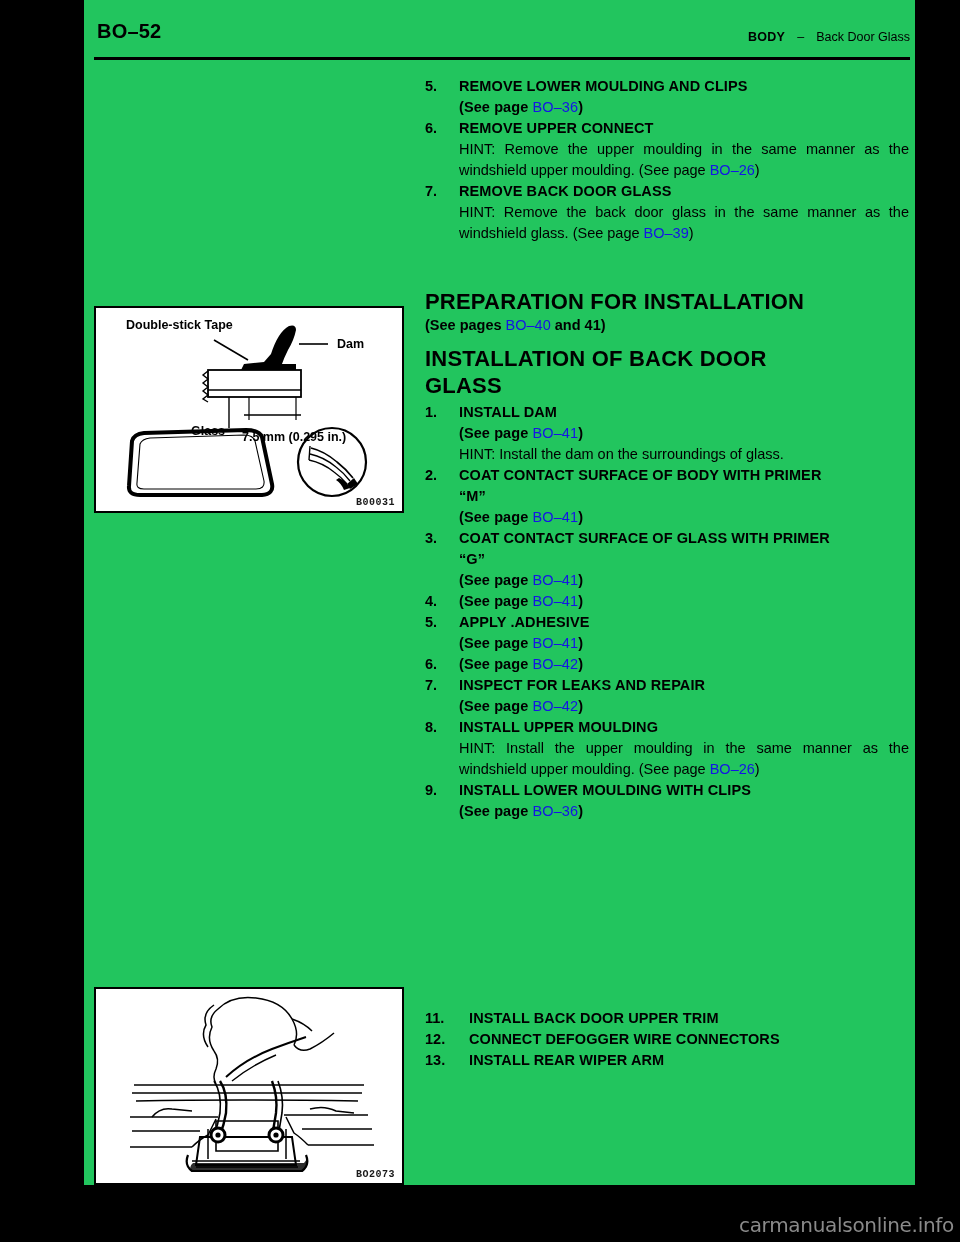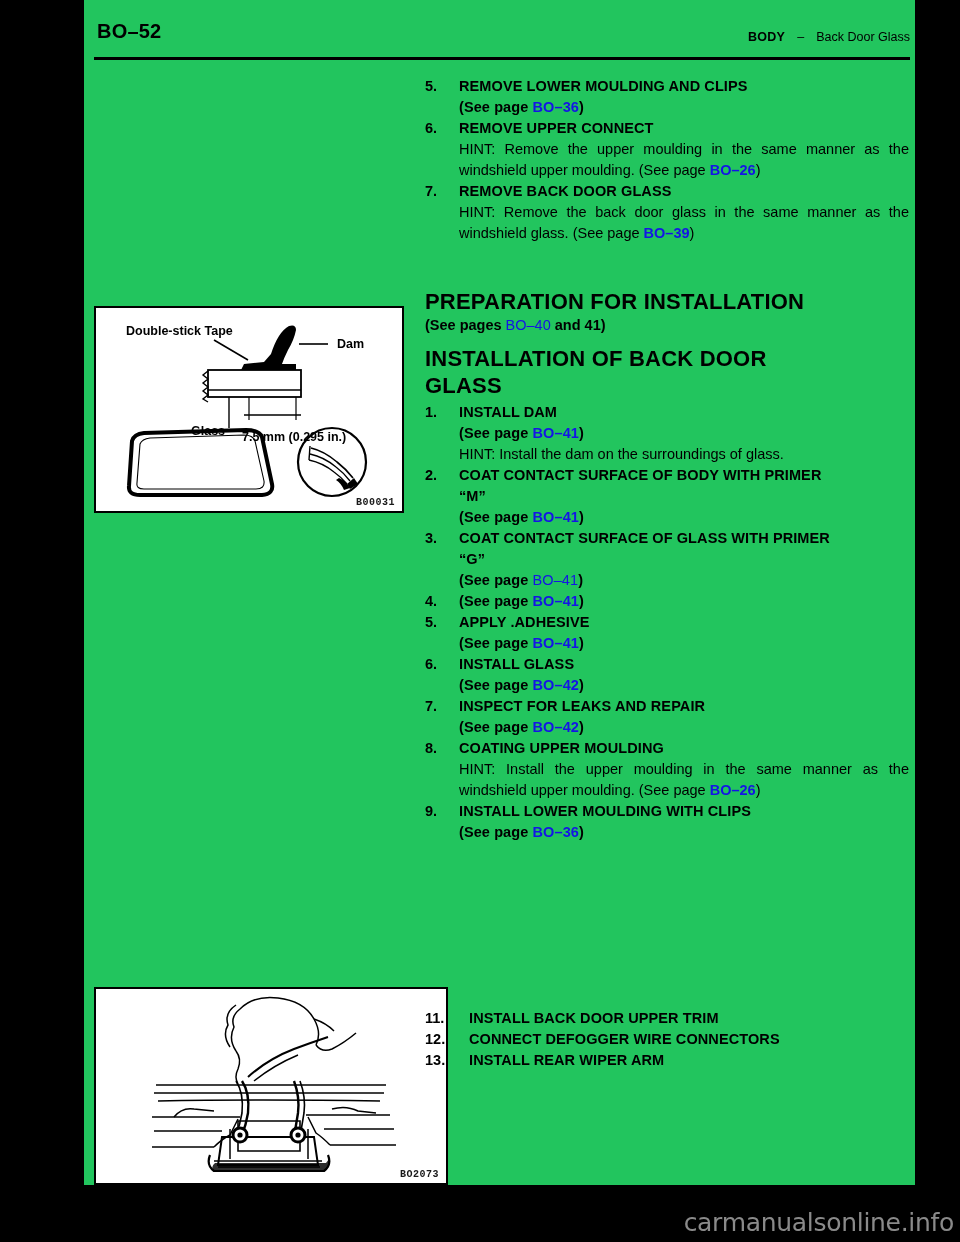--- a/index.html
+++ b/index.html
@@ -91,21 +91,21 @@
     font-size: 14.5px;
     line-height: 21px;
     color: #000;
   }
   .ln.b  { font-weight: bold; letter-spacing: 0.1px; }
   .ln.n  { font-weight: normal; }
   .ln.just {
     text-align: justify;
     text-align-last: left;
   }
-  .lnk { color: #1414e6; font-weight: bold; }
+  .lnk { color: #1414e6; font-weight: normal; }
   .lnk-n { color: #1414e6; font-weight: normal; }
   .sub-item {
     display: flex;
     align-items: flex-start;
     font-size: 14.5px;
     line-height: 21px;
   }
   .sub-label { flex: 0 0 34px; }
 
   
@@ -132,41 +132,41 @@
   }
   #figure-dam {
     left: 10px;
     top: 306px;
     width: 310px;
     height: 207px;
   }
   #figure-stoplight {
     left: 10px;
     top: 987px;
-    width: 354px;
+    width: 310px;
     height: 198px;
   }
   .fig-code {
     position: absolute;
     right: 7px;
     bottom: 3px;
     font-size: 10px;
     font-weight: bold;
     color: #1a1a1a;
     letter-spacing: 0.5px;
     font-family: "Liberation Mono", monospace;
   }
   .fig-svg { display: block; width: 100%; height: 100%; }
 
   
   #watermark {
     position: absolute;
     right: 6px;
     bottom: 5px;
-    font-size: 25px;
+    font-size: 20px;
     color: #8a8a8a;
     letter-spacing: -0.3px;
     font-family: "DejaVu Sans", sans-serif;
   }
 </style>
 </head>
 <body>
 
 <div id="page">
 
@@ -202,21 +202,21 @@
       <path d="M44 136 Q46 131 54 130 L148 127 Q157 127 159 133 L168 173 Q169 181 160 181 L48 181 Q40 181 41 175 Z" fill="none" stroke="#000" stroke-width="1.1"></path>
 
       <circle cx="236" cy="154" r="34" fill="#fff" stroke="#000" stroke-width="2.2"></circle>
       <path d="M215 140 Q228 143 241 154 Q250 161 257 170" fill="none" stroke="#000" stroke-width="1.6"></path>
       <path d="M214 146 Q228 149 240 159 Q248 165 254 173" fill="none" stroke="#000" stroke-width="1.3"></path>
       <path d="M213 152 Q227 155 238 164 Q245 169 251 176" fill="none" stroke="#000" stroke-width="1.3"></path>
       <path d="M214 138 L213 152" fill="none" stroke="#000" stroke-width="1.4"></path>
       <path d="M251 176 L258 170 L262 176 L254 181 Z" fill="#000"></path>
       <path d="M243 170 Q250 173 254 180 L248 182 Q245 175 240 172 Z" fill="#000"></path>
     </svg>
-    <div style="position:absolute; left:30px; top:16px; font-size:12.5px; font-weight:bold; color:#000;">Double-stick Tape</div>
+    <div style="position:absolute; left:30px; top:10px; font-size:12.5px; font-weight:bold; color:#000;">Double-stick Tape</div>
     <div style="position:absolute; left:241px; top:29px; font-size:12.5px; font-weight:bold; color:#000;">Dam</div>
     <div style="position:absolute; left:95px; top:116px; font-size:12.5px; font-weight:bold; color:#000;">Glass</div>
     <div style="position:absolute; left:146px; top:122px; font-size:12.5px; font-weight:bold; color:#000;">7.5 mm (0.295 in.)</div>
     <div class="fig-code">B00031</div>
   </div>
 
   <div class="figure" id="figure-stoplight">
     <svg class="fig-svg" viewBox="0 0 306 194" xmlns="http://www.w3.org/2000/svg">
       <g fill="none" stroke="#000" stroke-width="1.5">
 
@@ -343,37 +343,36 @@
       <div class="step-num">5.</div>
       <div class="step-body">
         <div class="ln b">APPLY .ADHESIVE</div>
         <div class="ln b"><span>(See page </span><span class="lnk">BO–41</span><span>)</span></div>
       </div>
     </div>
 
     <div class="step">
       <div class="step-num">6.</div>
       <div class="step-body">
-        <div class="ln b">INSTALL GLASS</div>
         <div class="ln b"><span>(See page </span><span class="lnk">BO–42</span><span>)</span></div>
       </div>
     </div>
 
     <div class="step">
       <div class="step-num">7.</div>
       <div class="step-body">
         <div class="ln b">INSPECT FOR LEAKS AND REPAIR</div>
         <div class="ln b"><span>(See page </span><span class="lnk">BO–42</span><span>)</span></div>
       </div>
     </div>
 
     <div class="step">
       <div class="step-num">8.</div>
       <div class="step-body">
-        <div class="ln b">COATING UPPER MOULDING</div>
+        <div class="ln b">INSTALL UPPER MOULDING</div>
         <div class="ln n just"><span>HINT: Install the upper moulding in the same manner as the windshield upper moulding. (See page </span><span class="lnk">BO–26</span><span>)</span></div>
       </div>
     </div>
 
     <div class="step">
       <div class="step-num">9.</div>
       <div class="step-body">
         <div class="ln b">INSTALL LOWER MOULDING WITH CLIPS</div>
         <div class="ln b"><span>(See page </span><span class="lnk">BO–36</span><span>)</span></div>
       </div>

